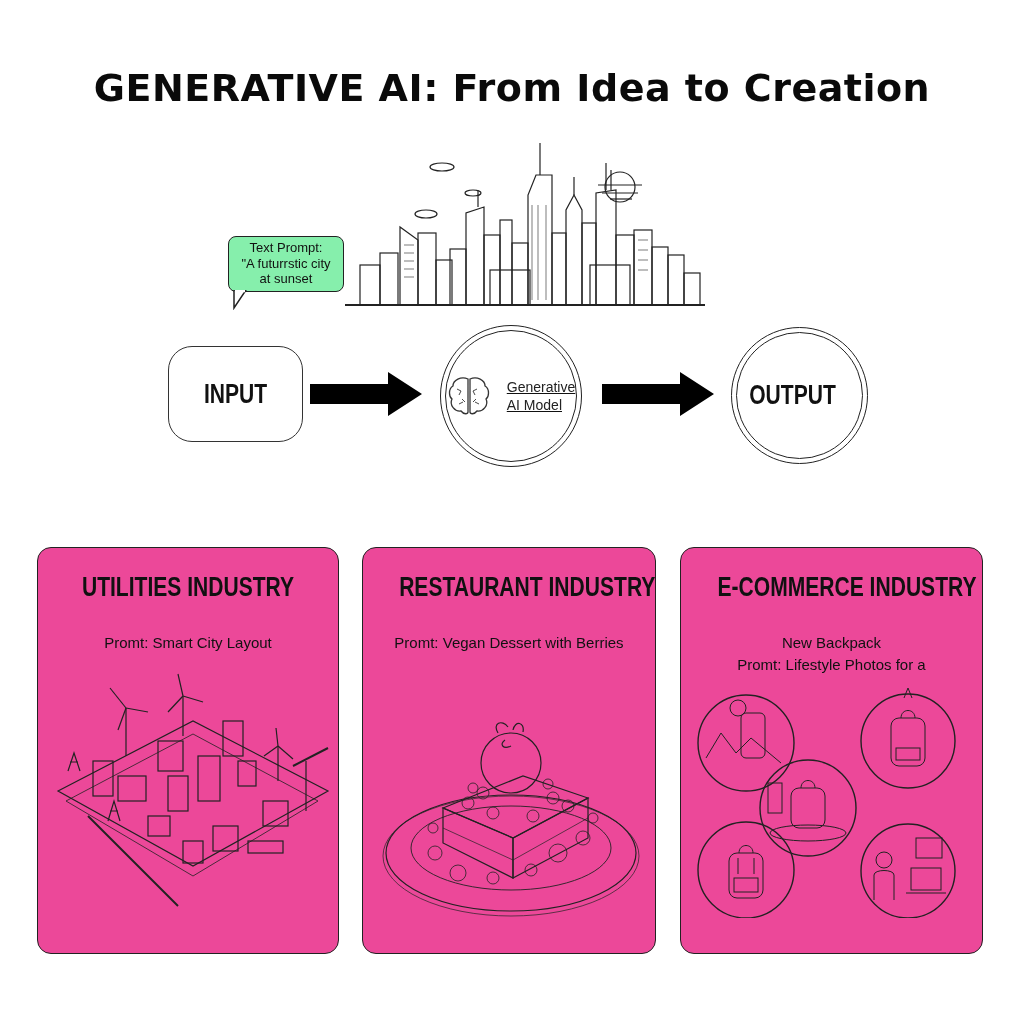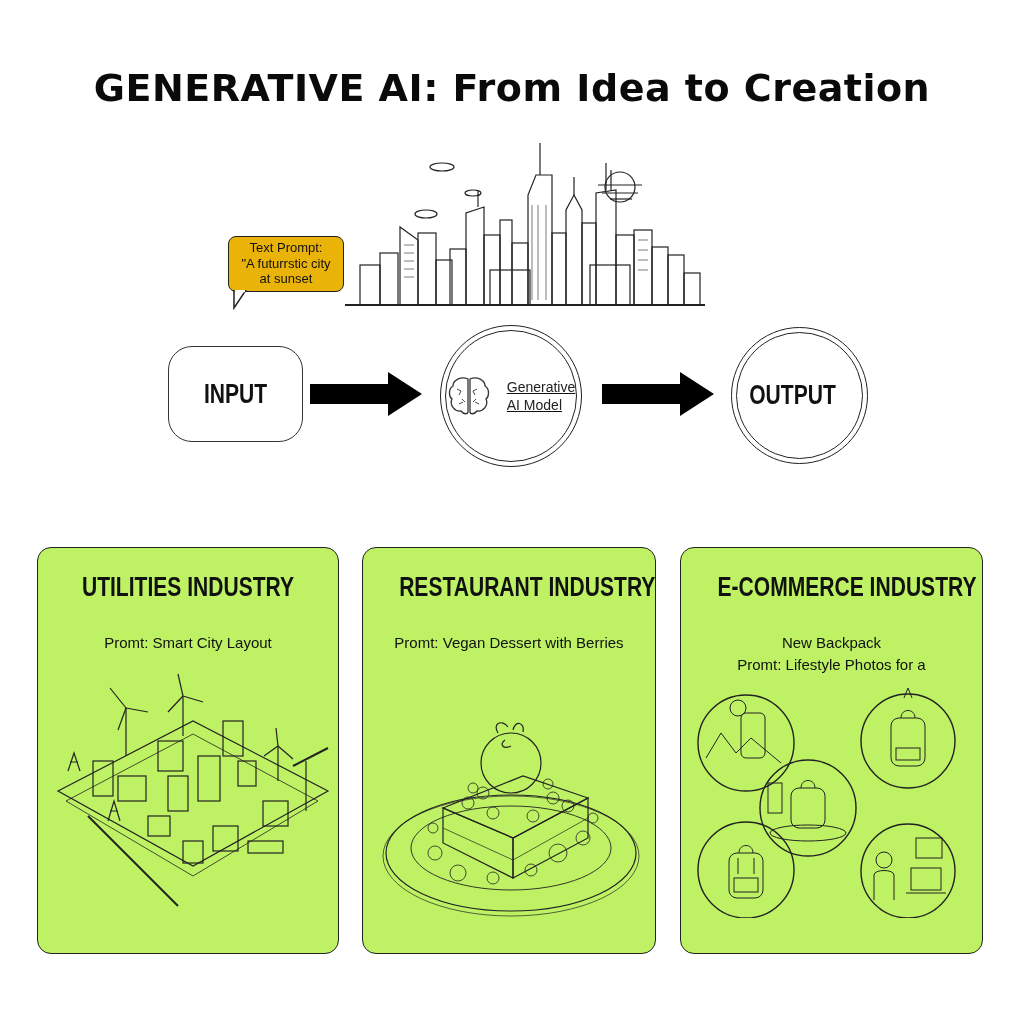--- a/index.html
+++ b/index.html
@@ -1,31 +1,31 @@
 <!DOCTYPE html>
 <html><head>
 <meta charset="utf-8">
 <style>
   html,body{margin:0;padding:0;background:#ffffff;}
   body{width:1024px;height:1024px;position:relative;overflow:hidden;font-family:"Liberation Sans",sans-serif;color:#111;}
   .title{position:absolute;left:0;top:66px;width:1024px;text-align:center;font-family:"DejaVu Sans",sans-serif;font-weight:bold;font-size:38px;letter-spacing:0.5px;color:#0a0a0a;}
   .skyline{position:absolute;left:340px;top:135px;width:370px;height:175px;}
-  .bubble{position:absolute;left:228px;top:236px;width:116px;height:56px;border:1.5px solid #222;border-radius:8px;background:#eab308;text-align:center;font-size:13px;line-height:15.5px;padding-top:3px;box-sizing:border-box;}
+  .bubble{position:absolute;left:228px;top:236px;width:116px;height:56px;border:1.5px solid #222;border-radius:8px;background:#86efac;text-align:center;font-size:13px;line-height:15.5px;padding-top:3px;box-sizing:border-box;}
   .bubble-tail{position:absolute;left:232px;top:290px;width:20px;height:20px;}
   .input-box{position:absolute;left:168px;top:346px;width:135px;height:96px;border:1.5px solid #333;border-radius:24px;display:flex;align-items:center;justify-content:center;box-sizing:border-box;}
   .condensed{font-family:"Liberation Sans",sans-serif;font-weight:bold;transform:scaleX(0.78);display:inline-block;}
   .input-box .condensed{font-size:27px;}
   .arrow{position:absolute;}
   .model-circle{position:absolute;left:440px;top:325px;width:142px;height:142px;border-radius:50%;border:1.5px solid #222;box-sizing:border-box;}
   .model-circle .inner{position:absolute;left:4px;top:4px;right:4px;bottom:4px;border-radius:50%;border:1.5px solid #222;display:flex;align-items:center;justify-content:center;gap:16px;text-decoration:underline;}
   .model-label{font-size:14px;line-height:18px;color:#222;}
   .output-circle{position:absolute;left:731px;top:327px;width:137px;height:137px;border-radius:50%;border:1.5px solid #222;box-sizing:border-box;}
   .output-circle .inner{position:absolute;left:4px;top:4px;right:4px;bottom:4px;border-radius:50%;border:1.5px solid #222;display:flex;align-items:center;justify-content:flex-start;}
   .output-circle .condensed{font-size:27px;}
-  .card{position:absolute;top:547px;height:407px;border:1.5px solid #222;border-radius:14px;box-sizing:border-box;background:#bef264;}
+  .card{position:absolute;top:547px;height:407px;border:1.5px solid #222;border-radius:14px;box-sizing:border-box;background:#ec4899;}
   .card-title{position:absolute;left:0;right:0;top:24px;text-align:center;}
   .card-title .condensed{font-size:27px;white-space:nowrap;}
   .card-prompt{position:absolute;left:10px;right:10px;top:84px;text-align:center;font-size:15px;line-height:22px;color:#111;}
   .illus{position:absolute;}
 </style>
 </head>
 <body>
 
 <div class="title">GENERATIVE AI: From Idea to Creation</div>
 

